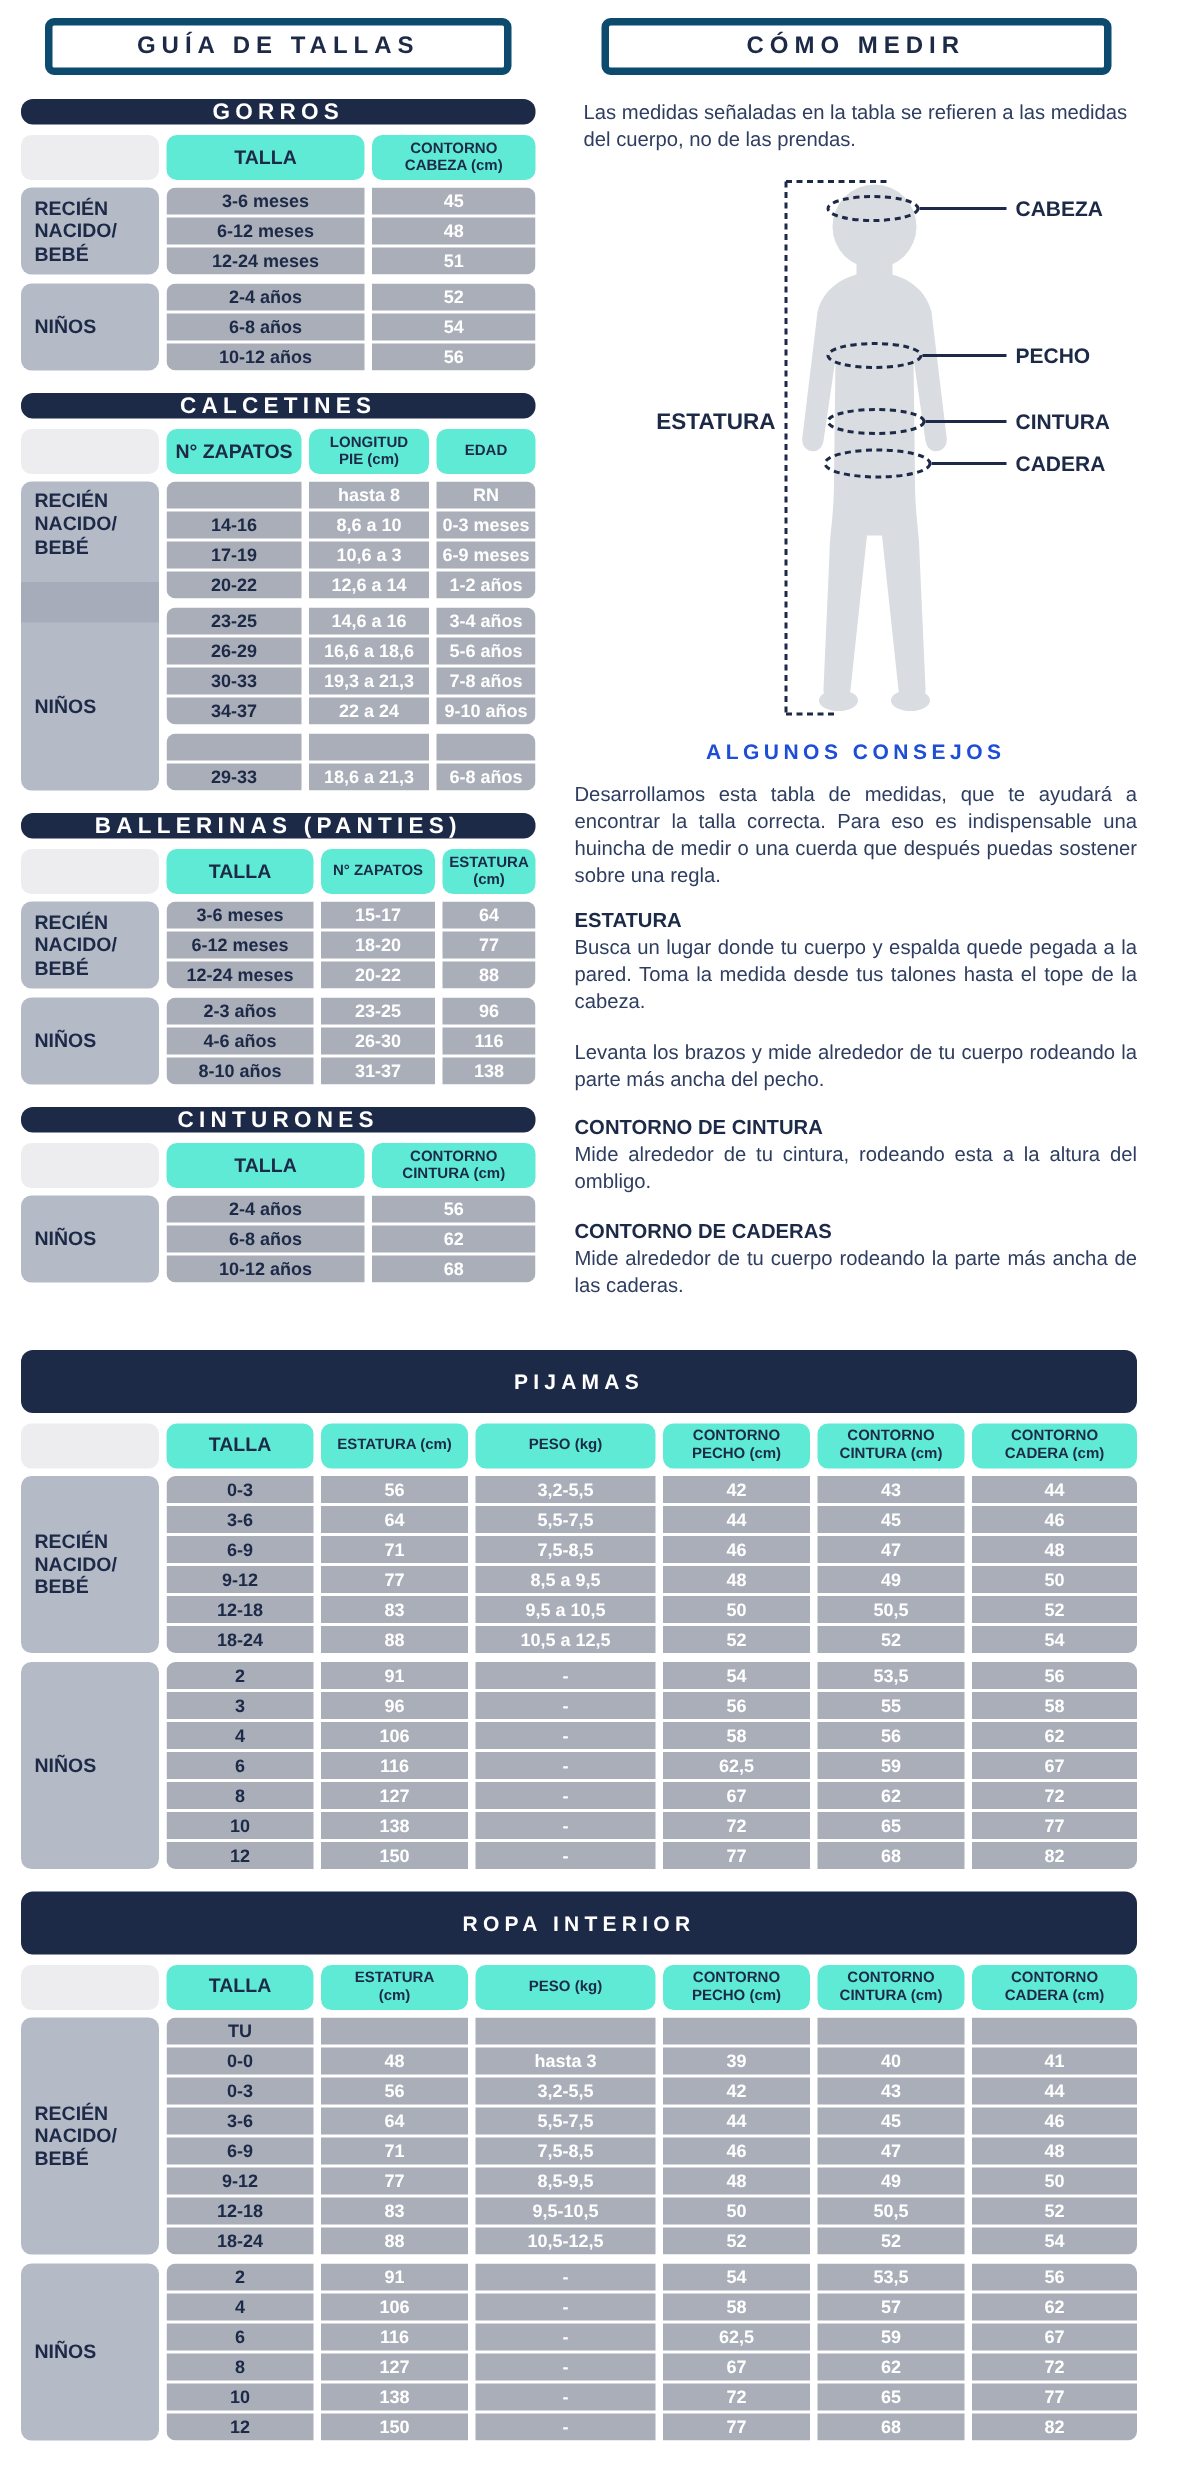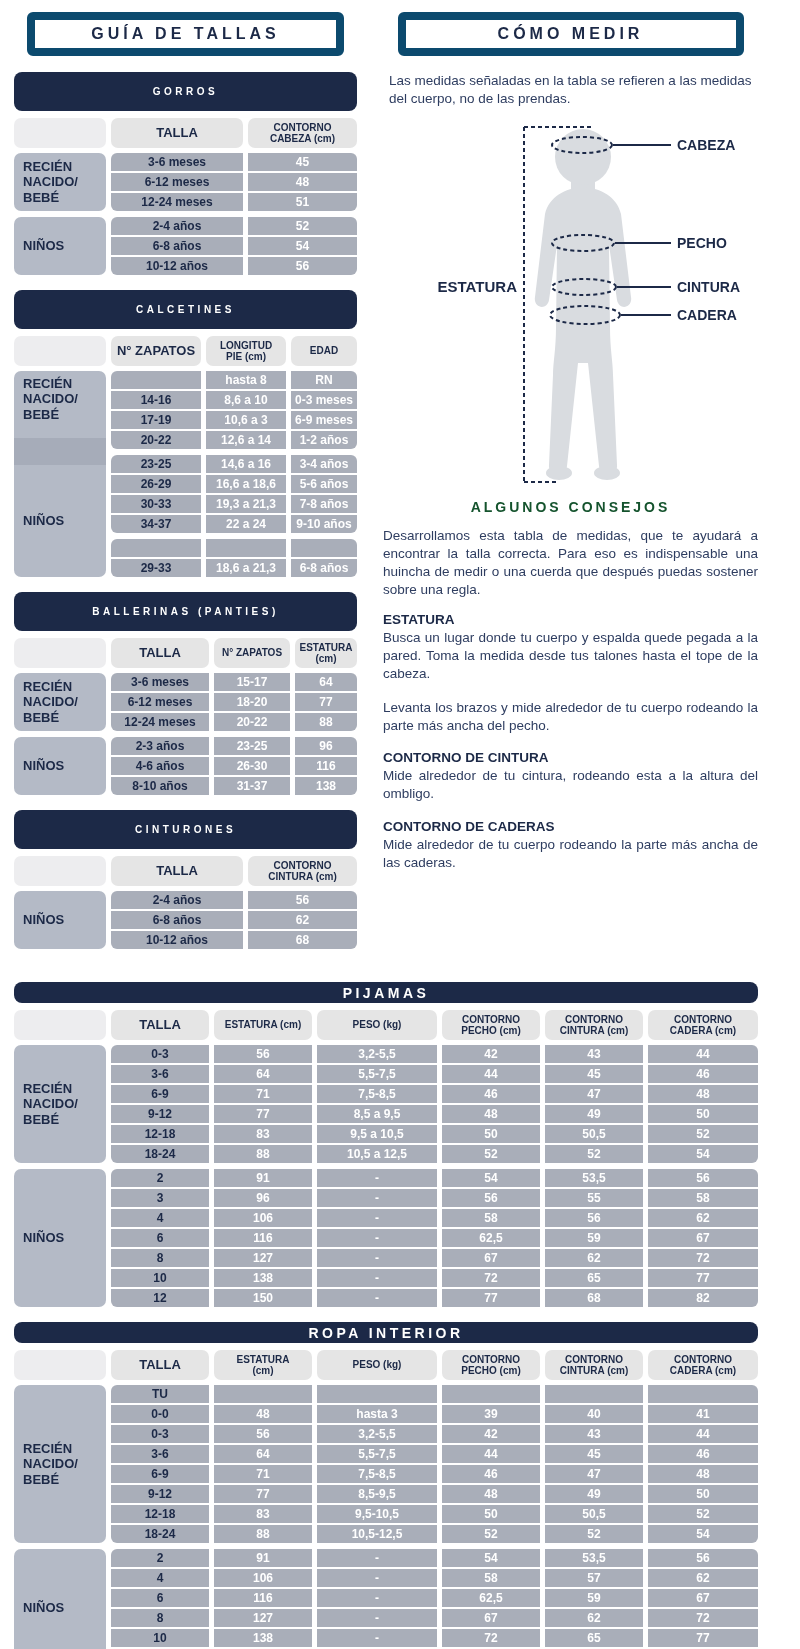--- a/index.html
+++ b/index.html
@@ -2,30 +2,30 @@
 <html><head>
 <meta charset="utf-8">
 <style>
   html,body{margin:0;padding:0;background:#ffffff;}
   body{width:800px;font-family:"Liberation Sans", sans-serif;color:#1c2947;}
   .page{width:772px;padding:12px 14px 20px 14px;box-sizing:border-box;}
   .top{display:flex;gap:26px;align-items:flex-start;}
   .leftcol{width:343px;flex:none;}
   .rightcol{flex:1;min-width:0;}
 
-  .titlebox{border:8px solid #0c4a6e;border-radius:6px;height:28px;display:flex;align-items:center;justify-content:center;
+  .titlebox{border:5px solid #0c4a6e;border-radius:6px;height:28px;display:flex;align-items:center;justify-content:center;
     font-weight:bold;font-size:16px;letter-spacing:4px;color:#1c2947;width:88%;margin:0 auto 16px auto;}
 
   .table{margin-bottom:15px;}
-  .tbar{background:#1c2947;border-radius:8px;height:39px;display:flex;align-items:center;justify-content:center;
-    color:#ffffff;font-weight:bold;font-size:10px;letter-spacing:3.5px;margin-bottom:7px;}
-  .t-pijamas .tbar,.t-ropa .tbar{height:21px;font-size:14px;}
+  .tbar{background:#1c2947;border-radius:8px;height:17px;display:flex;align-items:center;justify-content:center;
+    color:#ffffff;font-weight:bold;font-size:15px;letter-spacing:3.5px;margin-bottom:7px;}
+  .t-pijamas .tbar,.t-ropa .tbar{height:42px;font-size:14px;}
 
   .thead{display:grid;grid-template-columns:92px var(--cols);column-gap:5px;margin-bottom:5px;}
-  .chip{background:#e5e5e5;border-radius:7px;min-height:30px;display:flex;align-items:center;justify-content:center;
+  .chip{background:#5eead4;border-radius:7px;min-height:30px;display:flex;align-items:center;justify-content:center;
     text-align:center;color:#1c2947;font-weight:bold;font-size:10px;line-height:1.15;white-space:pre-line;}
   .chip.first{font-size:13px;}
   .chip.blank{background:#ededef;}
 
   .tbody{display:flex;gap:5px;}
   .tlabels{width:92px;flex:none;display:flex;flex-direction:column;gap:6px;}
   .lblock{background:#b4bac6;border-radius:7px;color:#1c2947;font-weight:bold;font-size:13px;line-height:1.18;
     padding:0 4px 0 9px;white-space:pre-line;box-sizing:border-box;display:flex;align-items:center;}
   .lblock.joined{flex-direction:column;align-items:stretch;padding:0;overflow:hidden;}
   .lseg{padding:5px 4px 0 9px;white-space:pre-line;}
@@ -39,21 +39,21 @@
   .cell.cv{color:#ffffff;font-weight:bold;}
 
   .t-gorros{--cols:132px 1fr;}
   .t-calcetines{--cols:90px 80px 1fr;}
   .t-ballerinas{--cols:98px 76px 1fr;}
   .t-cinturones{--cols:132px 1fr;}
   .t-pijamas,.t-ropa{--cols:98px 98px 120px 98px 98px 1fr;}
 
   .intro{color:#2e3d60;font-size:13.5px;line-height:1.3;text-align:left;margin:0 6px 10px 6px;}
   .diagram{display:flex;justify-content:center;margin-bottom:6px;}
-  .consejos-title{color:#14532d;font-weight:bold;font-size:14px;letter-spacing:3px;text-align:center;margin:4px 0 12px 0;}
+  .consejos-title{color:#1d4ed8;font-weight:bold;font-size:14px;letter-spacing:3px;text-align:center;margin:4px 0 12px 0;}
   .cbody{color:#2e3d60;font-size:13.5px;line-height:1.32;text-align:justify;margin:0 0 14px 0;}
   .csec{margin-bottom:16px;}
   .chead{color:#1c2947;font-weight:bold;font-size:13.5px;margin:0 0 2px 0;}
   .csec .cbody{margin-bottom:0;}
 
   .fullwide{margin-top:18px;}
 </style>
 </head>
 <body>
 

